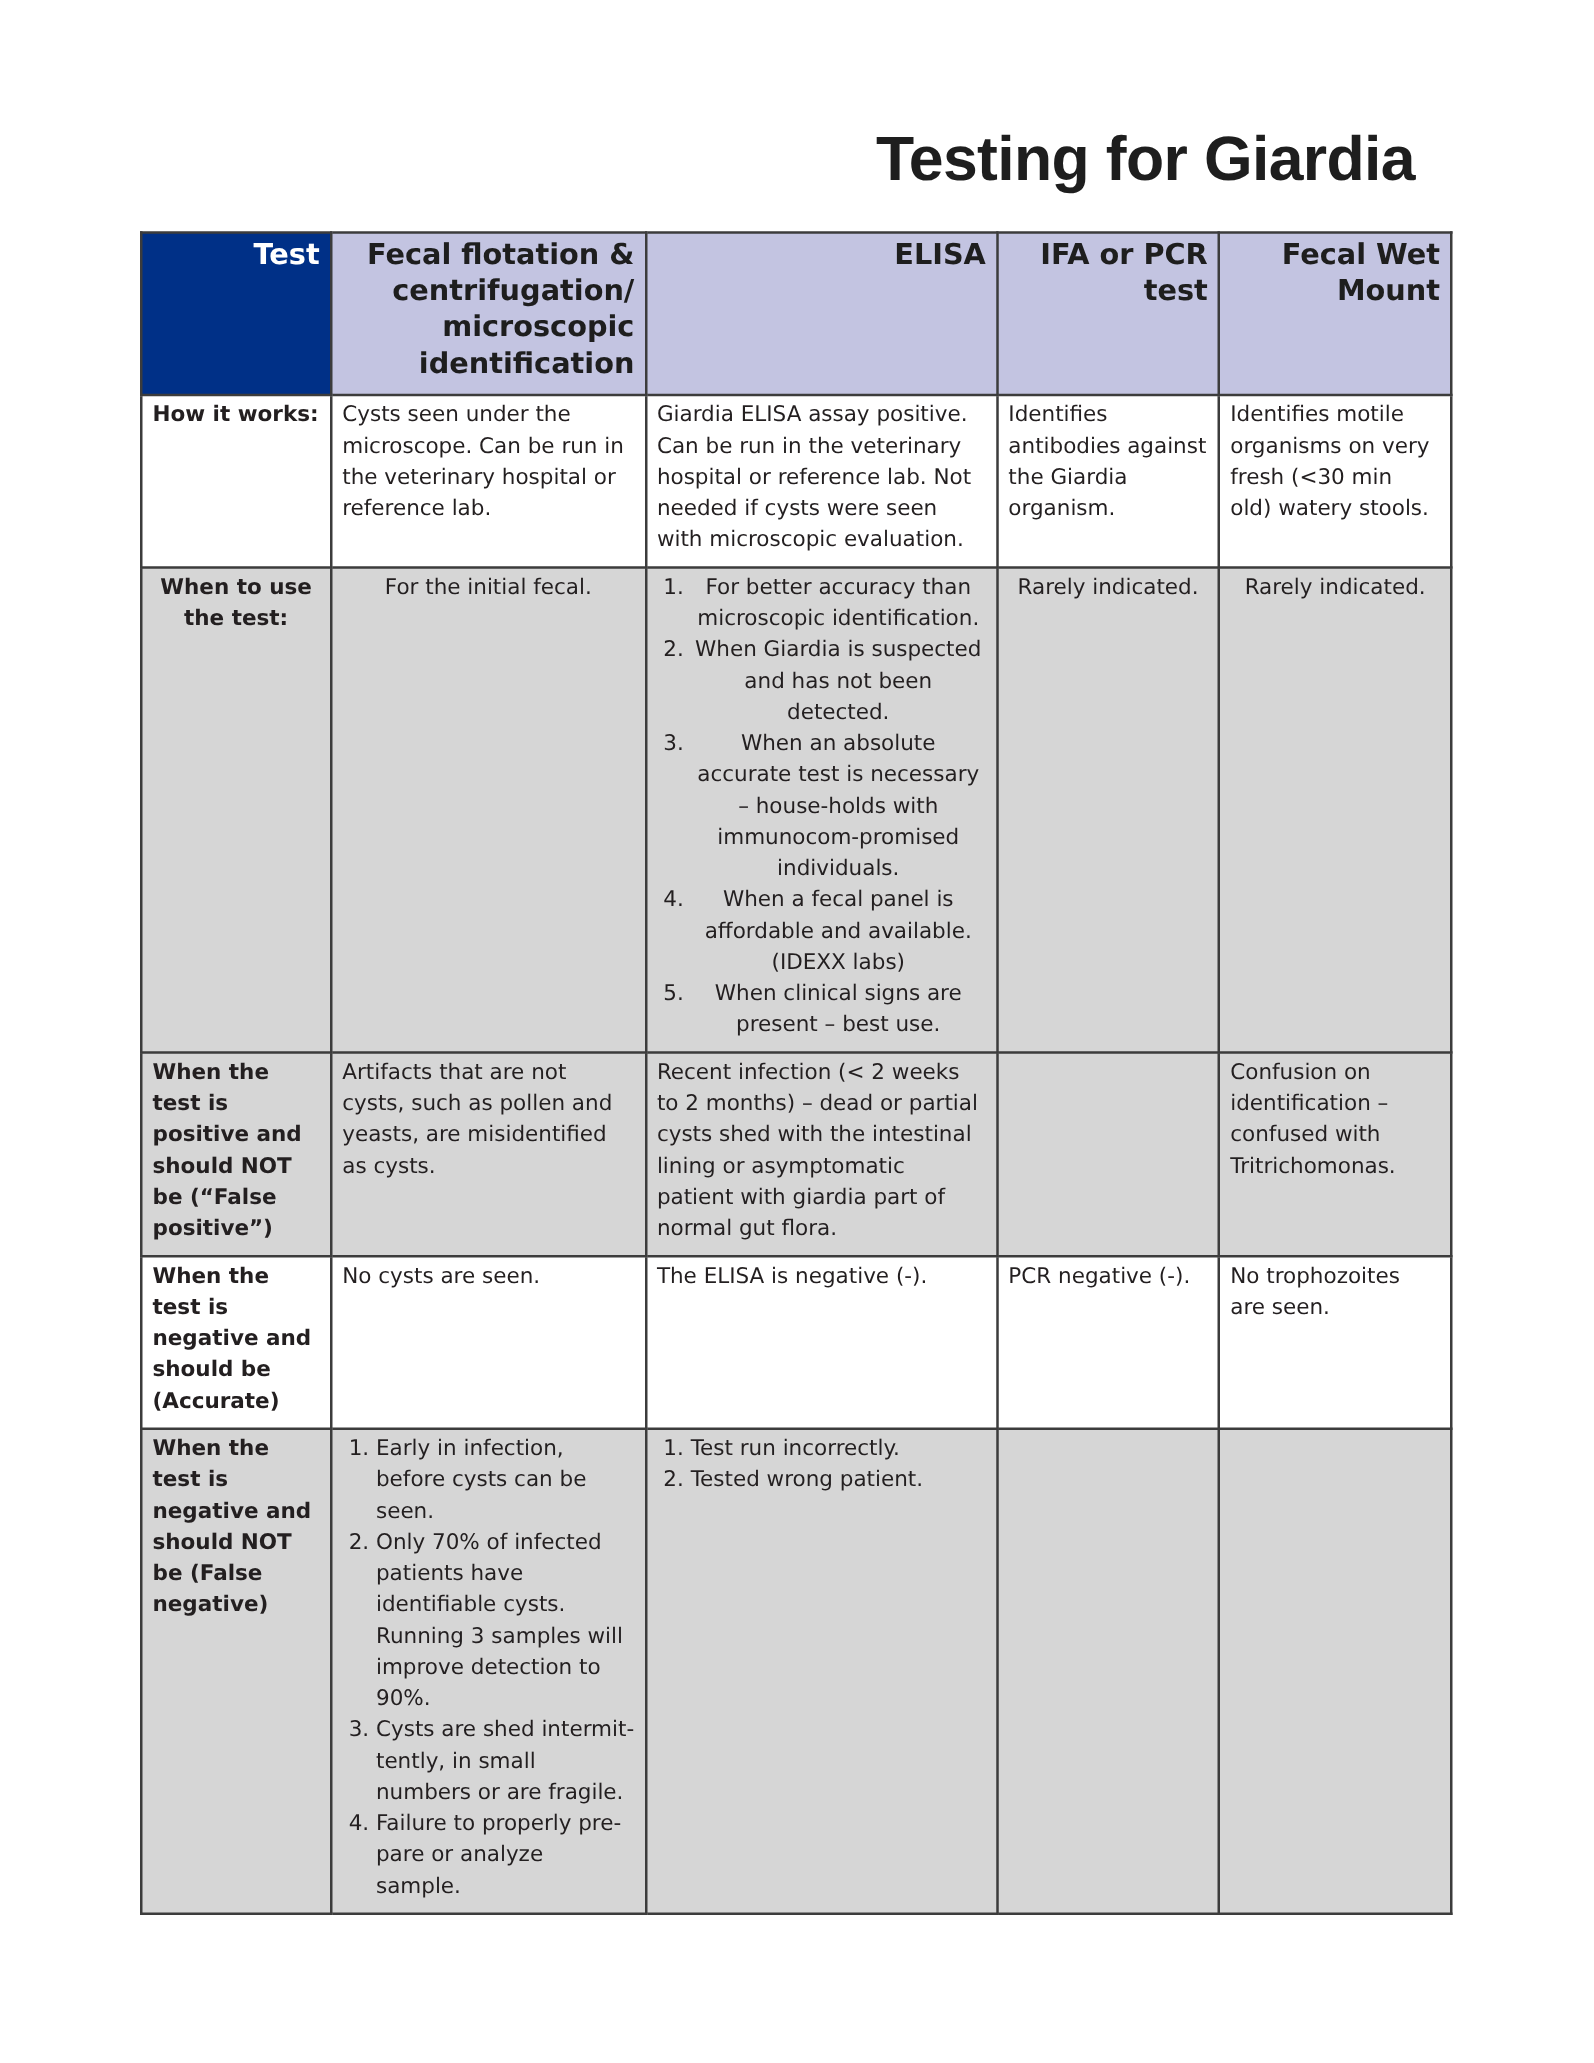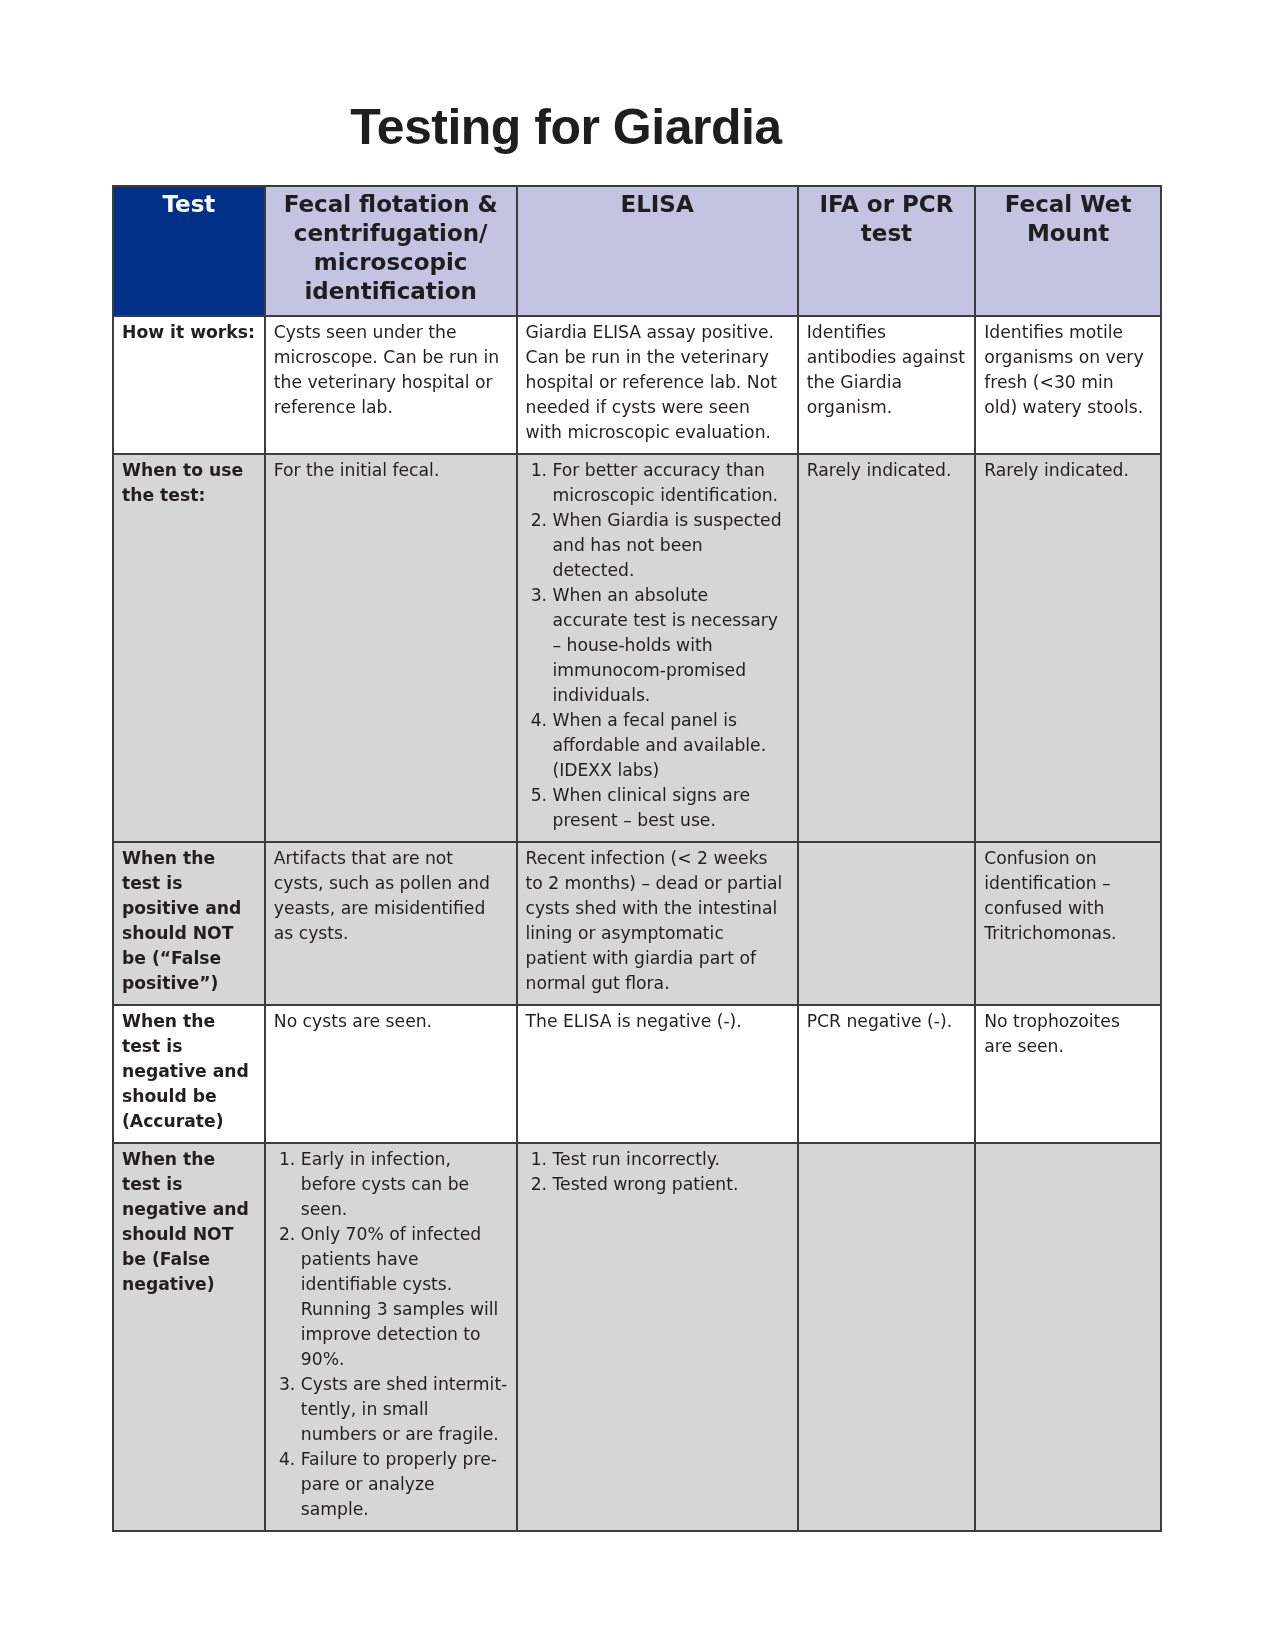--- a/index.html
+++ b/index.html
@@ -1,49 +1,49 @@
 <!DOCTYPE html>
 <html><head>
 <meta charset="utf-8">
 <style>
   html, body { margin: 0; padding: 0; background: #ffffff; }
   body { width: 1275px; height: 1650px; position: relative; font-family: "DejaVu Sans", sans-serif; color: #231f20; }
   .title {
     position: absolute; left: 0; width: 1132px; top: 98px;
-    text-align: center; font-family: "Liberation Sans", sans-serif;
+    text-align: right; font-family: "Liberation Sans", sans-serif;
     font-weight: bold; font-size: 50px; letter-spacing: -0.5px; color: #1e1e1e;
   }
   table.grid {
     position: absolute; left: 112px; top: 185px;
     width: 1050px; border-collapse: collapse;
     font-family: "DejaVu Sans", sans-serif;
     font-size: 17.2px; line-height: 25px;
   }
   table.grid td, table.grid th {
     border: 2.5px solid #3c3c3c; vertical-align: top;
     padding: 3px 8px 8px 8px;
   }
   col.c0 { width: 152px; }
   col.c1 { width: 252px; }
   col.c2 { width: 282px; }
   col.c3 { width: 178px; }
   col.c4 { width: 186px; }
   thead th {
-    background: #c3c4e1; vertical-align: middle; text-align: center;
+    background: #c3c4e1; vertical-align: middle; text-align: right;
     font-weight: bold; font-size: 23px; line-height: 29px; height: 117px;
     color: #1e1e1e; padding: 2px 6px;
   }
   thead th.first { background: #003087; color: #ffffff; }
   tbody th { text-align: left; font-weight: bold; font-size: 17.2px; line-height: 25px; }
   tr.shade td, tr.shade th { background: #d6d6d6; }
   tr.white td, tr.white th { background: #ffffff; border-radius: 32px; }
   ol { margin: 0; padding: 0 0 0 27px; }
   ol li { padding-left: 0; }
   .r-how td, .r-how th { height: 123px; }
-  .r-when td, .r-when th { height: 320px; }
+  .r-when td, .r-when th { height: 320px; text-align: center; }
   .r-pos td, .r-pos th { height: 90px; }
   .r-fpos td, .r-fpos th { height: 150px; }
   .r-neg td, .r-neg th { height: 90px; }
   .r-fneg td, .r-fneg th { height: 300px; }
 </style>
 </head>
 <body>
 
 <div class="title">Testing for Giardia</div>
 

